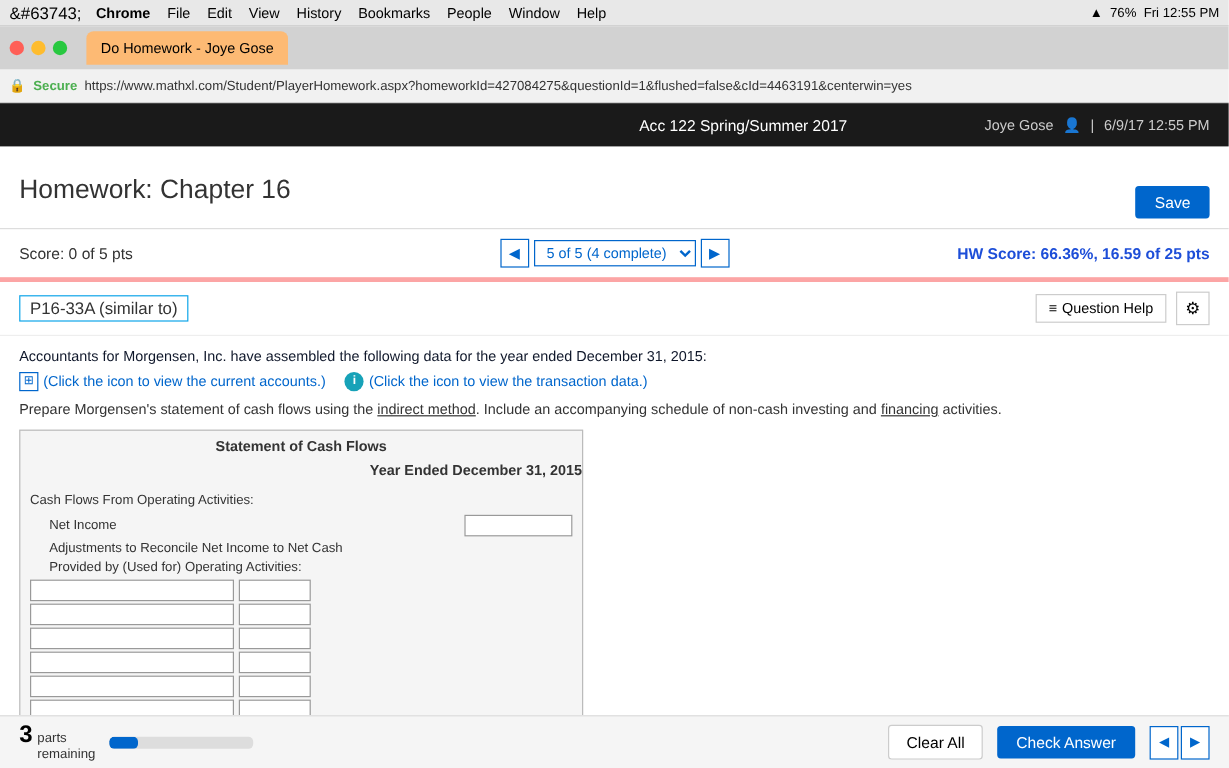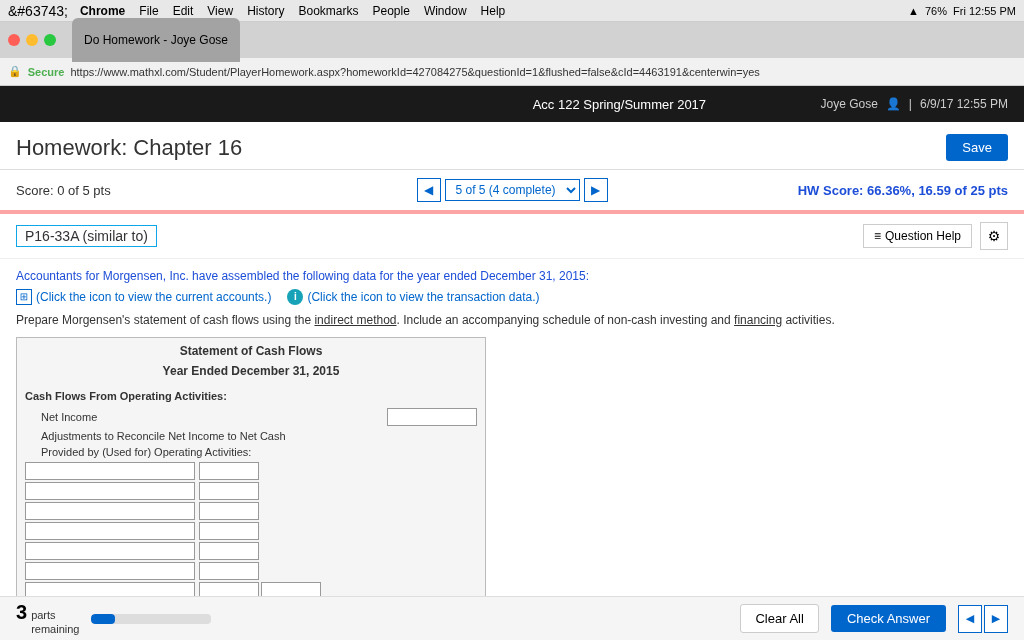--- a/index.html
+++ b/index.html
@@ -29,23 +29,23 @@
       align-items: center;
       padding: 0 8px;
       gap: 8px;
     }
     .traffic-lights { display: flex; gap: 6px; margin-right: 8px; }
     .tl { width: 12px; height: 12px; border-radius: 50%; }
     .tl.red { background: #ff5f57; }
     .tl.yellow { background: #febc2e; }
     .tl.green { background: #28c840; }
     .tab-pill {
-      background: #a3a3a3;
+      background: #fdba74;
       border-radius: 6px 6px 0 0;
-      height: 44px;
+      height: 28px;
       display: flex;
       align-items: center;
       padding: 0 12px;
       font-size: 12px;
       flex: 0 0 auto;
       max-width: 240px;
       overflow: hidden;
       white-space: nowrap;
       text-overflow: ellipsis;
     }
@@ -88,20 +88,21 @@
     }
     .main-header h1 { font-size: 22px; font-weight: 400; color: #333; }
     .save-btn {
       background: #0066cc;
       color: #fff;
       border: none;
       padding: 6px 16px;
       border-radius: 3px;
       font-size: 13px;
       cursor: pointer;
+      margin-top: 21px;
     }
 
     .score-row {
       padding: 8px 16px;
       display: flex;
       align-items: center;
       border-bottom: 4px solid #fca5a5;
     }
     .score-label { font-size: 13px; color: #333; flex: 1; }
     .nav-group { display: flex; align-items: center; gap: 4px; }
@@ -146,21 +147,21 @@
       border: 1px solid #ccc;
       background: #fff;
       width: 28px; height: 28px;
       font-size: 14px;
       cursor: pointer;
       display: flex; align-items: center; justify-content: center;
     }
 
     
     .problem-content { padding: 10px 16px; }
-    .problem-intro { font-size: 12px; color: #1d4ed8; margin-bottom: 6px; }
+    .problem-intro { font-size: 12px; color: #0f172a; margin-bottom: 6px; }
     .problem-links { display: flex; gap: 16px; margin-bottom: 8px; font-size: 12px; }
     .problem-link { color: #0066cc; cursor: pointer; display: flex; align-items: center; gap: 4px; }
     .link-icon { display: inline-block; width: 16px; height: 16px; border: 1px solid #0066cc; color: #0066cc; font-size: 10px; text-align: center; line-height: 14px; }
     .info-icon { display: inline-block; width: 16px; height: 16px; background: #17a2b8; border-radius: 50%; color: #fff; font-size: 10px; text-align: center; line-height: 16px; font-weight: bold; }
     .problem-instruction { font-size: 12px; color: #333; margin-bottom: 10px; }
     .underline { text-decoration: underline; }
 
     
     .statement-container {
       border: 1px solid #bbb;
@@ -169,34 +170,34 @@
       margin-bottom: 10px;
     }
     .statement-header {
       text-align: center;
       padding: 6px;
       font-size: 12px;
       font-weight: 600;
       color: #333;
     }
     .statement-subheader {
-      text-align: center;
+      text-align: right;
       font-size: 12px;
       font-weight: 600;
       color: #333;
       padding-bottom: 8px;
     }
     .stmt-row {
       display: flex;
       align-items: center;
       padding: 2px 8px;
       font-size: 11px;
       color: #333;
     }
-    .stmt-row.section-label { font-weight: 700; padding: 4px 8px; }
+    .stmt-row.section-label { font-weight: 400; padding: 4px 8px; }
     .stmt-row.indent { padding-left: 24px; }
     .stmt-label { flex: 1; }
     .stmt-input {
       border: 1px solid #999;
       height: 18px;
       font-size: 11px;
       background: #fff;
       outline: none;
     }
     .stmt-input.wide { width: 90px; }

